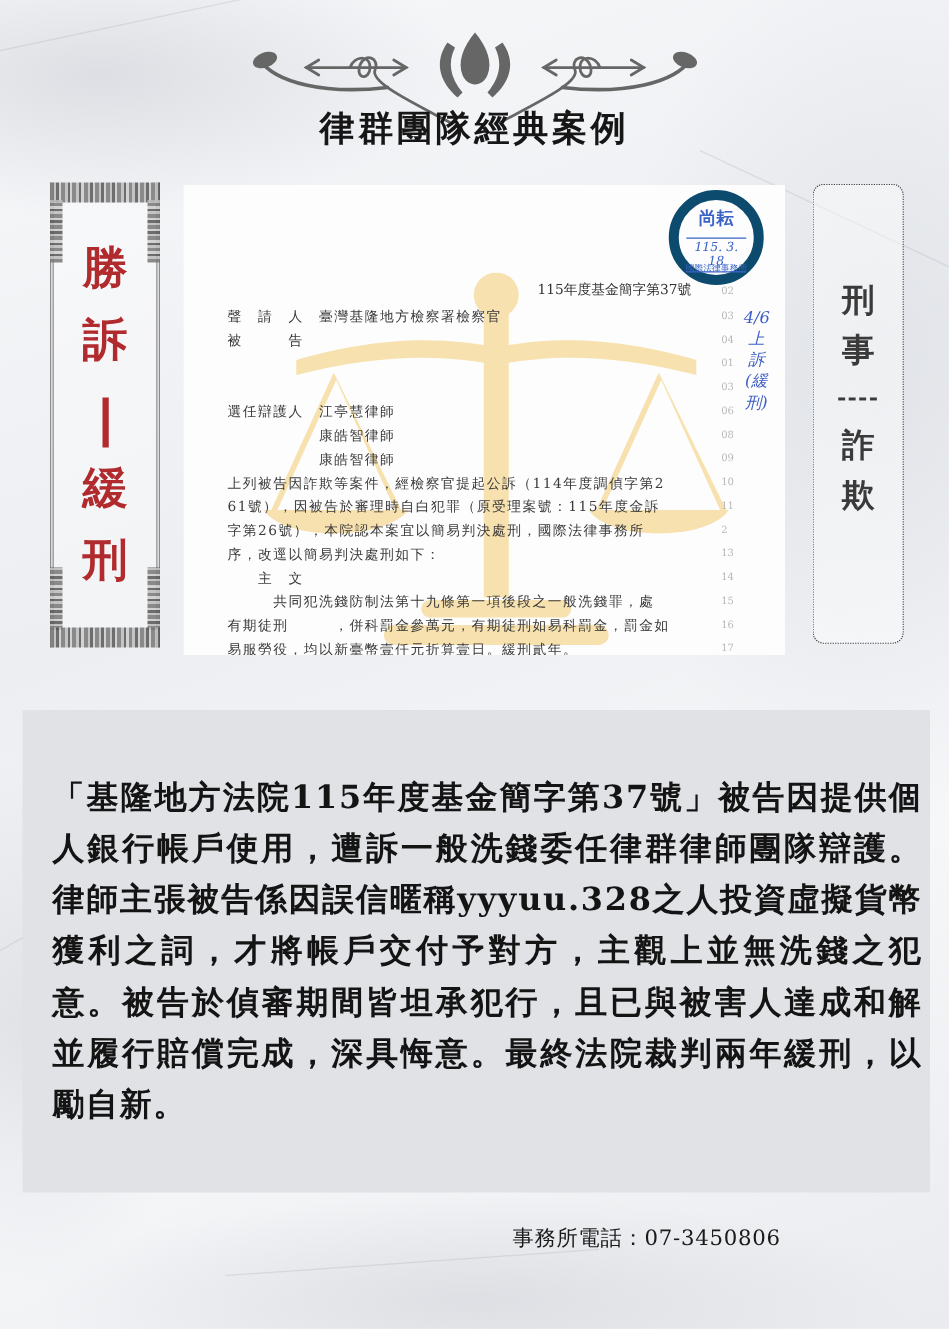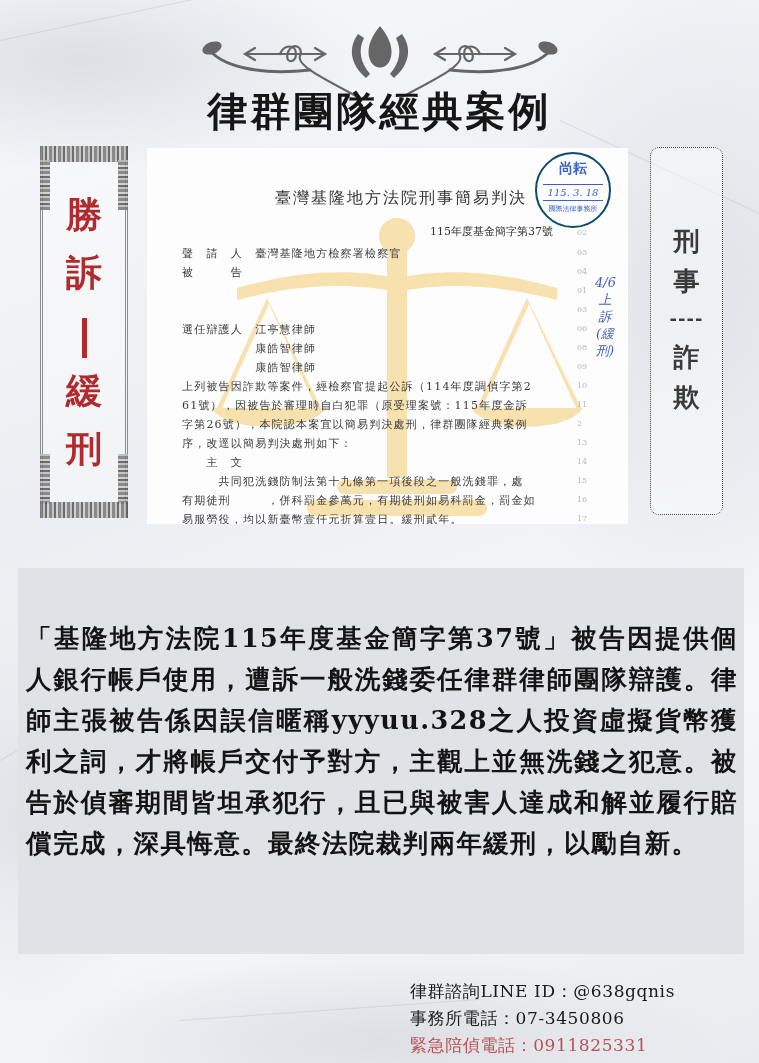--- a/index.html
+++ b/index.html
@@ -14,21 +14,21 @@
       radial-gradient(ellipse 500px 120px at 380px 1040px, rgba(210,212,218,0.6), transparent 70%),
       radial-gradient(ellipse 200px 300px at 20px 820px, rgba(205,208,214,0.5), transparent 70%),
       linear-gradient(160deg, #f7f8fa 0%, #eceef1 40%, #f6f7f9 70%, #e9ebee 100%);
   }
   .vein { position: absolute; background: rgba(160,164,172,0.25); height: 1px; transform-origin: left center; }
 
   
   .ornament { position: absolute; left: 200px; top: 20px; width: 360px; height: 80px; }
   .title {
     position: absolute; left: 0; right: 0; top: 84px; text-align: center;
-    font-family: "DejaVu Serif", serif; font-weight: bold; font-size: 40px;
+    font-family: "DejaVu Serif", serif; font-weight: bold; font-size: 28px;
     letter-spacing: 3px; color: #161616;
   }
 
   
   .left-frame {
     position: absolute; left: 40px; top: 146px; width: 88px; height: 372px;
     border-left: 3px double #8c8c8c; border-right: 3px double #8c8c8c;
     background: rgba(255,255,255,0.35);
   }
   .corner {
@@ -70,40 +70,39 @@
     background: #fdfdfd; overflow: hidden;
     font-family: "DejaVu Serif", serif; color: #3d3d3d;
   }
   .scale { position: absolute; left: 60px; top: 70px; width: 380px; height: 300px; opacity: 0.8; }
   .doc-title { position: absolute; left: 128px; top: 40px; font-size: 16px; letter-spacing: 2px; color: #333; }
   .doc-caseno { position: absolute; left: 283px; top: 76px; font-size: 11px; color: #333; }
   .doc-line { position: absolute; left: 35px; font-size: 11px; letter-spacing: 1.2px; white-space: nowrap; color: #3a3a3a; }
   .lineno { position: absolute; left: 430px; font-size: 8px; color: #b8b8b8; }
   .stamp {
     position: absolute; left: 388px; top: 4px; width: 76px; height: 76px;
-    border: 2px solid #0c4a6e; border-radius: 50%; color: #3a63c8;
+    border: 8px solid #0c4a6e; border-radius: 50%; color: #3a63c8;
     font-family: "DejaVu Serif", serif; text-align: center;
   }
   .stamp-top { position: absolute; top: 6px; left: 0; right: 0; font-size: 14px; font-weight: bold; }
   .stamp-mid { position: absolute; top: 30px; left: 0; right: 0; font-size: 10px; font-style: italic; border-top: 1px solid #3a63c8; border-bottom: 1px solid #3a63c8; padding: 2px 0; margin: 0 6px; }
   .stamp-bot { position: absolute; top: 50px; left: 0; right: 0; font-size: 7px; }
   .handwriting {
     position: absolute; left: 448px; top: 98px; width: 20px;
     color: #3d5fc4; font-size: 13px; font-style: italic; line-height: 17px; text-align: center;
     font-family: "DejaVu Serif", serif;
-    margin-top: 28px;
   }
 
   
   .panel {
     position: absolute; left: 18px; top: 568px; width: 726px; height: 386px;
     background: #e0e2e6;
   }
   .panel-text {
-    position: absolute; left: 8px; right: 6px; top: 50px;
+    position: absolute; left: 24px; right: 6px; top: 50px;
     font-family: "DejaVu Serif", serif; font-weight: bold; font-size: 25.5px; line-height: 41px;
     color: #141414; letter-spacing: 1.4px; text-align: justify;
   }
 
   
   .contact { position: absolute; left: 410px; top: 978px; font-family: "DejaVu Serif", serif; font-size: 17px; line-height: 27px; letter-spacing: 0.6px; }
   .contact div { white-space: nowrap; }
   .c-line { color: #1a1a1a; }
   .c-red { color: #b8525a; }
 </style>
@@ -171,21 +170,20 @@
       <rect x="100" y="282" width="180" height="16" rx="8"></rect>
     </g>
   </svg>
 
   <div class="stamp">
     <div class="stamp-top">尚耘</div>
     <div class="stamp-mid">115. 3. 18</div>
     <div class="stamp-bot">國際法律事務所</div>
   </div>
 
-  <div class="doc-title">臺灣基隆地方法院刑事簡易判決</div>
   <div class="doc-caseno">115年度基金簡字第37號</div>
   <div class="lineno" style="top:80px;">02</div>
 
   <div class="handwriting">4/6 上訴(緩刑)</div>
 
   <div id="doc-lines">
     <div class="doc-line" style="top:98px">聲　請　人　臺灣基隆地方檢察署檢察官</div>
     <div class="lineno" style="top:100px">03</div>
     <div class="doc-line" style="top:117px">被　　　告</div>
     <div class="lineno" style="top:119px">04</div>
@@ -196,21 +194,21 @@
     <div class="doc-line" style="top:174px">選任辯護人　江亭慧律師</div>
     <div class="lineno" style="top:176px">06</div>
     <div class="doc-line" style="top:193px">　　　　　　康皓智律師</div>
     <div class="lineno" style="top:195px">08</div>
     <div class="doc-line" style="top:212px">　　　　　　康皓智律師</div>
     <div class="lineno" style="top:214px">09</div>
     <div class="doc-line" style="top:231px">上列被告因詐欺等案件，經檢察官提起公訴（114年度調偵字第2</div>
     <div class="lineno" style="top:233px">10</div>
     <div class="doc-line" style="top:250px">61號），因被告於審理時自白犯罪（原受理案號：115年度金訴</div>
     <div class="lineno" style="top:252px">11</div>
-    <div class="doc-line" style="top:269px">字第26號），本院認本案宜以簡易判決處刑，律群團隊經典案例</div>
+    <div class="doc-line" style="top:269px">字第26號），本院認本案宜以簡易判決處刑，國際法律事務所</div>
     <div class="lineno" style="top:271px">2</div>
     <div class="doc-line" style="top:288px">序，改逕以簡易判決處刑如下：</div>
     <div class="lineno" style="top:290px">13</div>
     <div class="doc-line" style="top:307px">　　主　文</div>
     <div class="lineno" style="top:309px">14</div>
     <div class="doc-line" style="top:326px">　　　共同犯洗錢防制法第十九條第一項後段之一般洗錢罪，處</div>
     <div class="lineno" style="top:328px">15</div>
     <div class="doc-line" style="top:345px">有期徒刑　　　，併科罰金參萬元，有期徒刑如易科罰金，罰金如</div>
     <div class="lineno" style="top:347px">16</div>
     <div class="doc-line" style="top:364px">易服勞役，均以新臺幣壹仟元折算壹日。緩刑貳年。</div>
@@ -226,16 +224,14 @@
     <span>詐</span>
     <span>欺</span>
   </div>
 </div>
 
 <div class="panel">
   <div class="panel-text">「基隆地方法院115年度基金簡字第37號」被告因提供個人銀行帳戶使用，遭訴一般洗錢委任律群律師團隊辯護。律師主張被告係因誤信暱稱yyyuu.328之人投資虛擬貨幣獲利之詞，才將帳戶交付予對方，主觀上並無洗錢之犯意。被告於偵審期間皆坦承犯行，且已與被害人達成和解並履行賠償完成，深具悔意。最終法院裁判兩年緩刑，以勵自新。</div>
 </div>
 
 <div class="contact">
-  <div class="c-line">律群諮詢LINE ID：@638gqnis</div>
   <div class="c-line">事務所電話：07-3450806</div>
-  <div class="c-red">緊急陪偵電話：0911825331</div>
 </div>
 
 </body></html>

